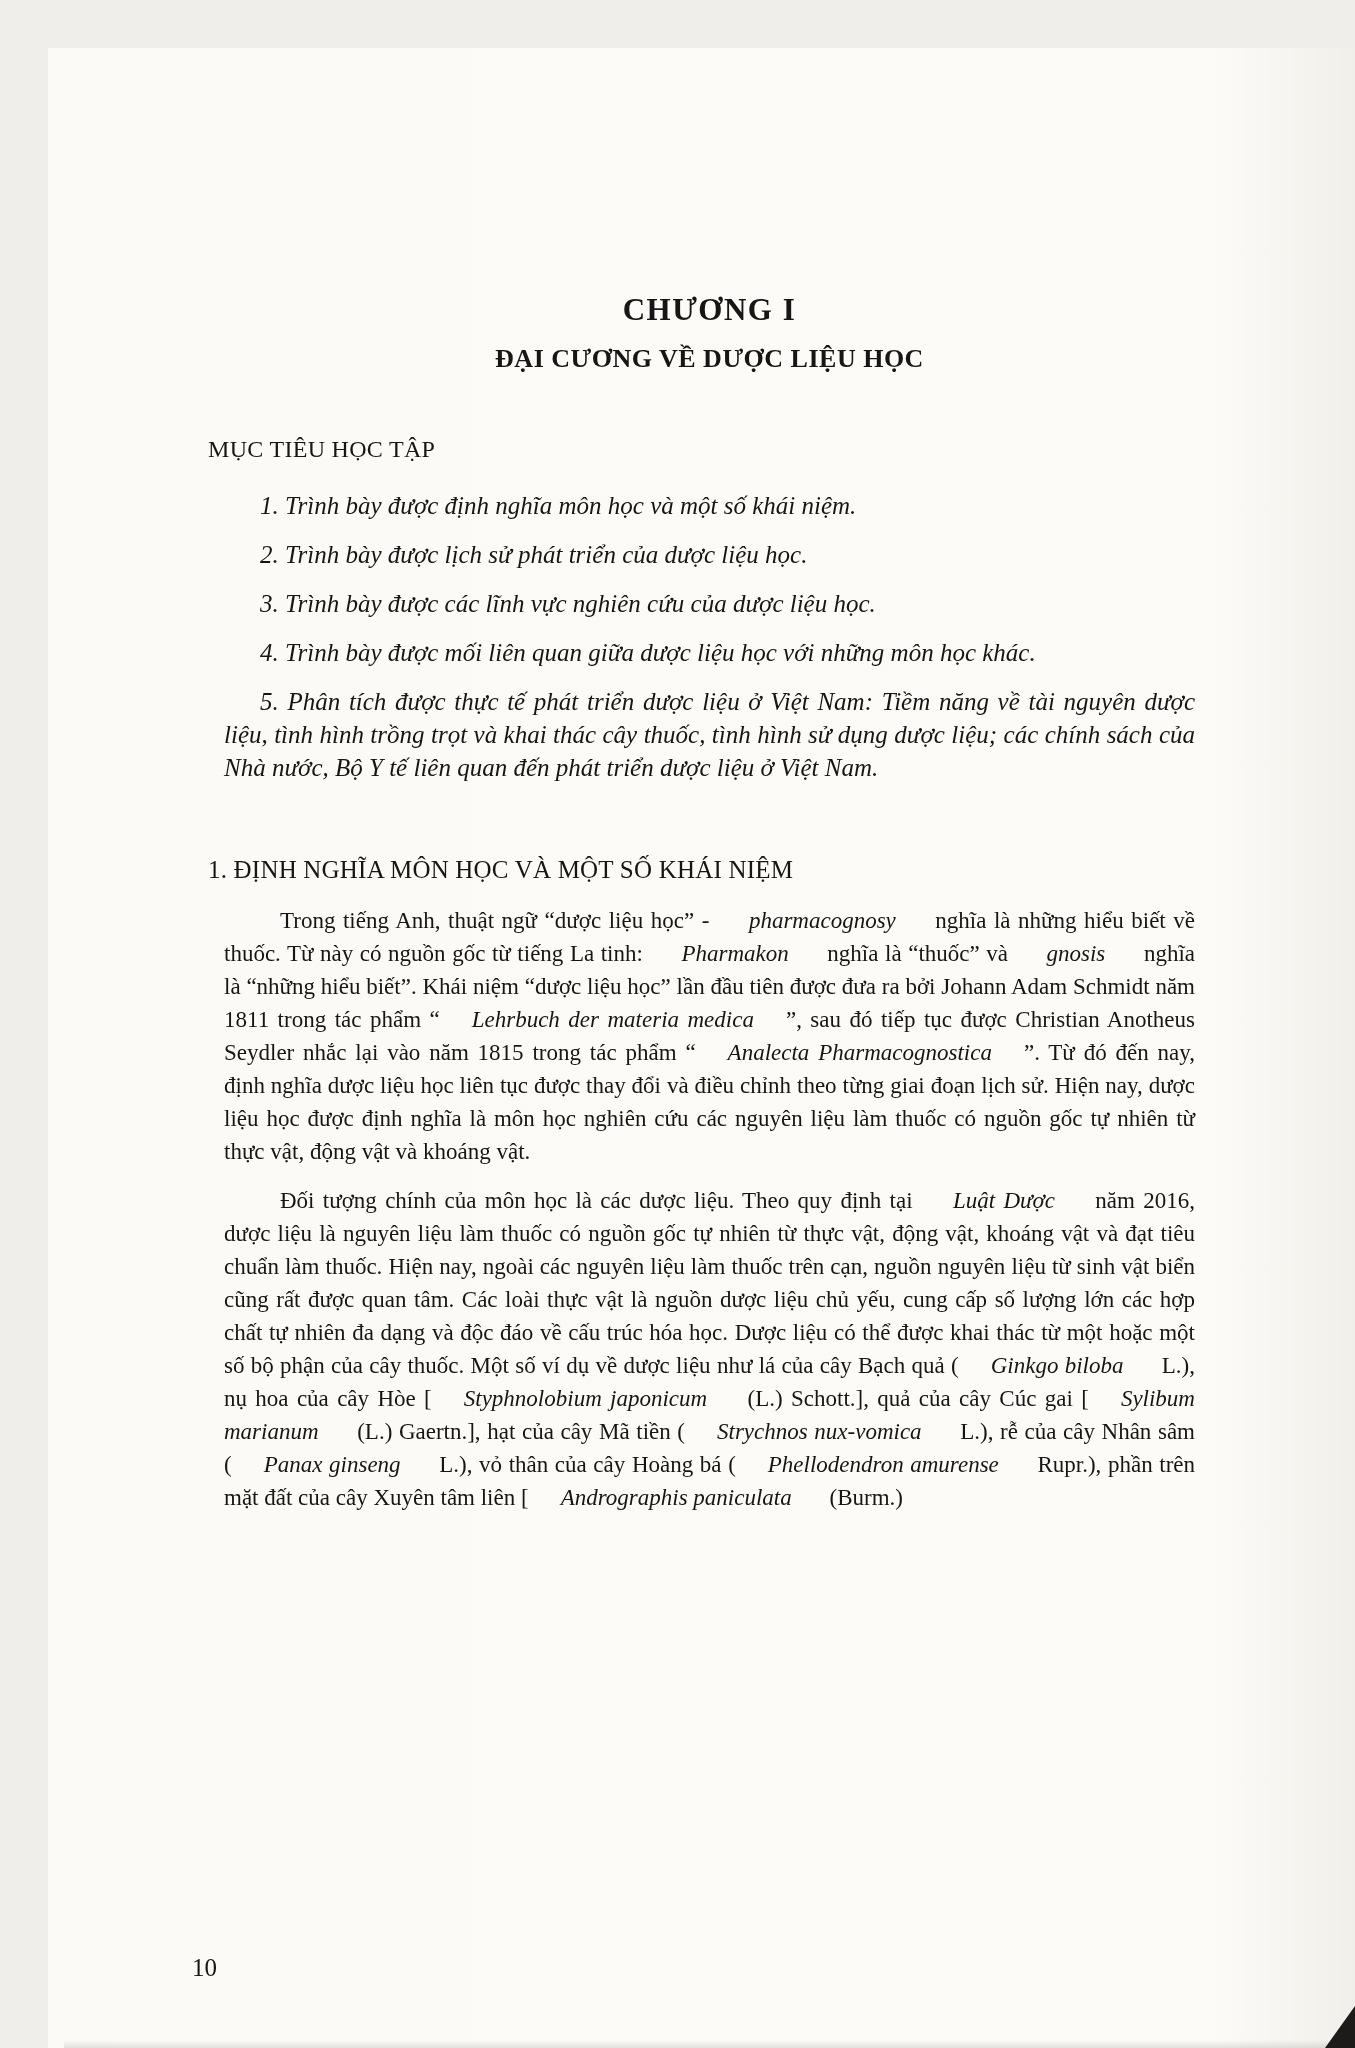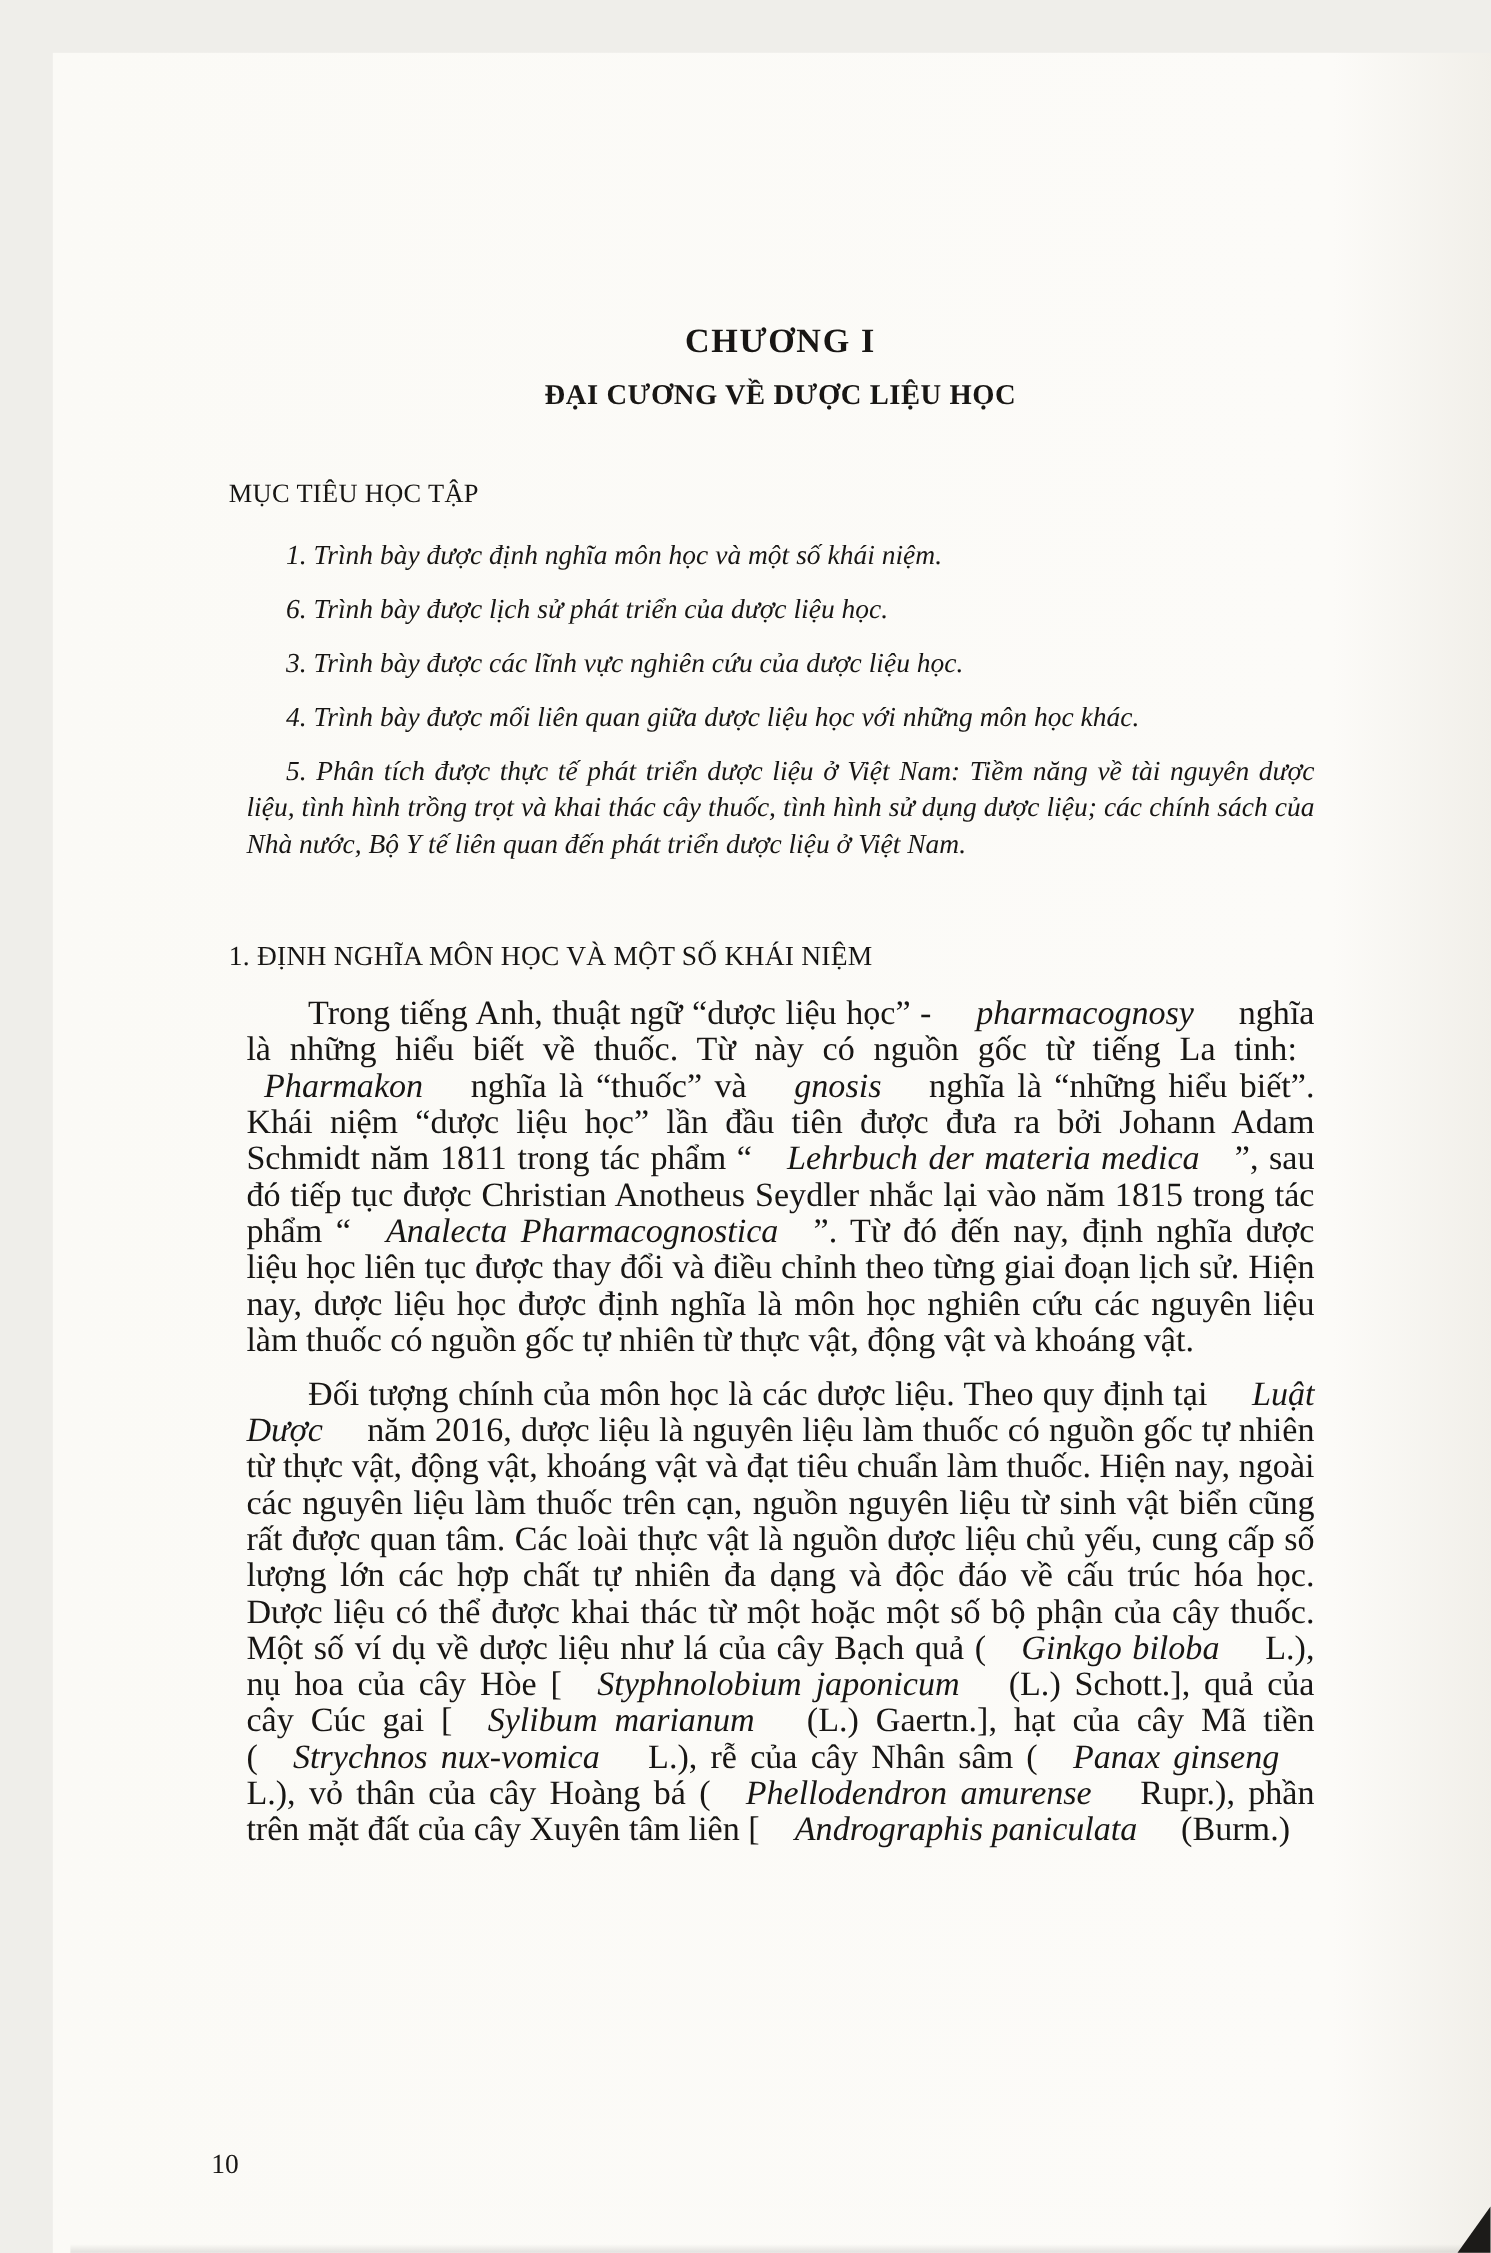--- a/index.html
+++ b/index.html
@@ -54,21 +54,21 @@
   }
   .objective-item:last-child { margin-bottom: 0; }
   .section-heading {
     margin-top: 72px;
     font-size: 25px;
     font-weight: normal;
     letter-spacing: 0.2px;
   }
   .section-paragraphs { margin-top: 20px; }
   .body-para {
-    font-size: 31px;
+    font-size: 23px;
     line-height: 33px;
     text-align: justify;
     text-indent: 40px;
     margin-bottom: 10px;
   }
   .body-para .italic { font-style: italic; }
   .page-number {
     position: absolute;
     left: 128px;
     bottom: 66px;
@@ -98,21 +98,21 @@
 
     <header>
       <div class="chapter-label">CHƯƠNG I</div>
       <div class="chapter-title">ĐẠI CƯƠNG VỀ DƯỢC LIỆU HỌC</div>
     </header>
 
     <section>
       <h2 class="objectives-heading">MỤC TIÊU HỌC TẬP</h2>
       <div class="objectives-list">
           <p class="objective-item">1. Trình bày được định nghĩa môn học và một số khái niệm.</p>
-          <p class="objective-item">6. Trình bày được lịch sử phát triển của dược liệu học.</p>
+          <p class="objective-item">2. Trình bày được lịch sử phát triển của dược liệu học.</p>
           <p class="objective-item">3. Trình bày được các lĩnh vực nghiên cứu của dược liệu học.</p>
           <p class="objective-item">4. Trình bày được mối liên quan giữa dược liệu học với những môn học khác.</p>
           <p class="objective-item">5. Phân tích được thực tế phát triển dược liệu ở Việt Nam: Tiềm năng về tài nguyên dược liệu, tình hình trồng trọt và khai thác cây thuốc, tình hình sử dụng dược liệu; các chính sách của Nhà nước, Bộ Y tế liên quan đến phát triển dược liệu ở Việt Nam.</p>
         </div>
     </section>
 
     <section>
       <h2 class="section-heading">1. ĐỊNH NGHĨA MÔN HỌC VÀ MỘT SỐ KHÁI NIỆM</h2>
       <div class="section-paragraphs">
           <p class="body-para"><span>Trong tiếng Anh, thuật ngữ “dược liệu học” - </span><span class="italic">pharmacognosy</span><span> nghĩa là những hiểu biết về thuốc. Từ này có nguồn gốc từ tiếng La tinh: </span><span class="italic">Pharmakon</span><span> nghĩa là “thuốc” và </span><span class="italic">gnosis</span><span> nghĩa là “những hiểu biết”. Khái niệm “dược liệu học” lần đầu tiên được đưa ra bởi Johann Adam Schmidt năm 1811 trong tác phẩm “</span><span class="italic">Lehrbuch der materia medica</span><span>”, sau đó tiếp tục được Christian Anotheus Seydler nhắc lại vào năm 1815 trong tác phẩm “</span><span class="italic">Analecta Pharmacognostica</span><span>”. Từ đó đến nay, định nghĩa dược liệu học liên tục được thay đổi và điều chỉnh theo từng giai đoạn lịch sử. Hiện nay, dược liệu học được định nghĩa là môn học nghiên cứu các nguyên liệu làm thuốc có nguồn gốc tự nhiên từ thực vật, động vật và khoáng vật.</span></p>

